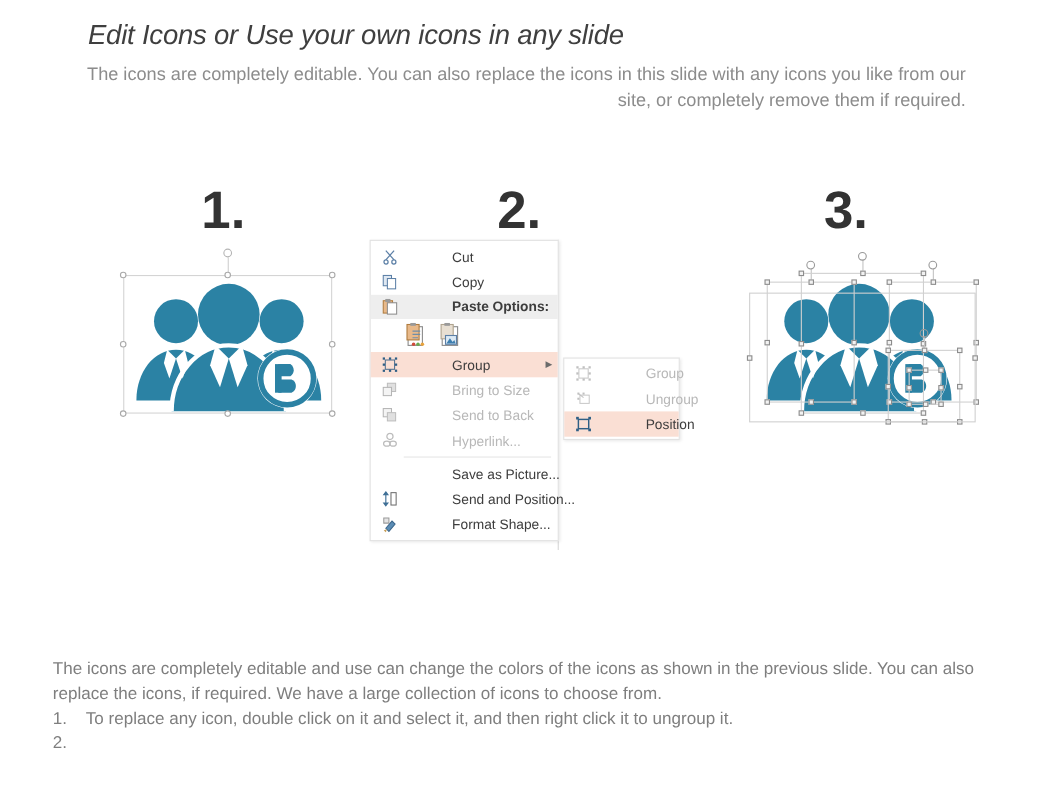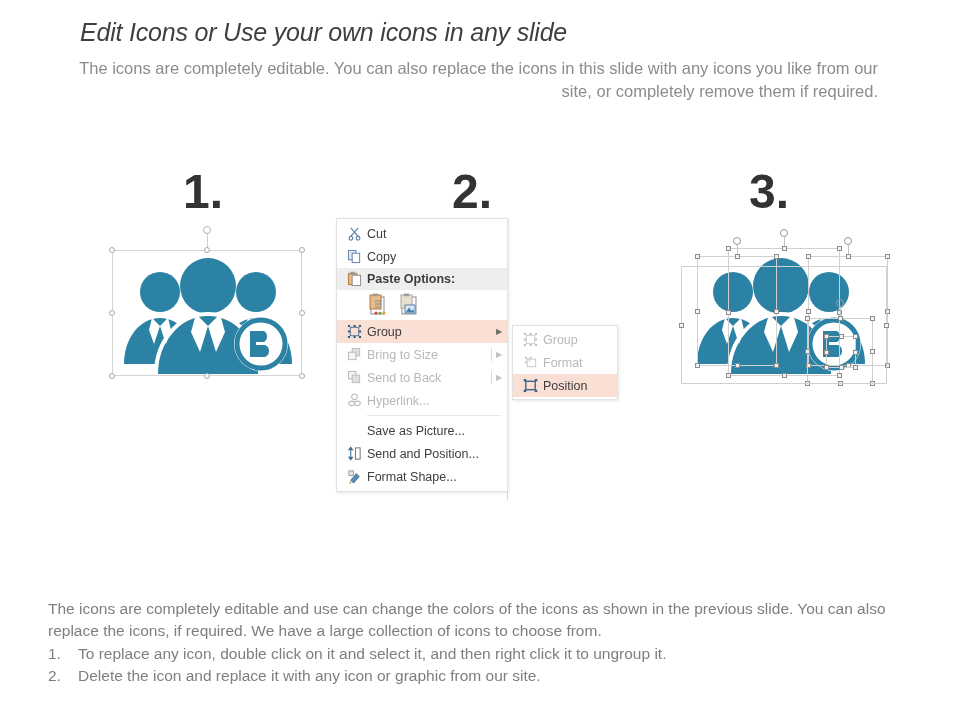--- a/index.html
+++ b/index.html
@@ -139,20 +139,21 @@
     padding: 3px 0 3px 0;
   }
   .mi {
     position: relative;
     display: flex;
     align-items: center;
     height: 23px;
     padding-left: 4px;
     cursor: default;
     white-space: nowrap;
+    gap: 44px;
   }
   .mi .ic {
     width: 26px;
     min-width: 26px;
     display: flex;
     align-items: center;
     justify-content: center;
   }
   .mi .lbl { flex: 1 1 auto; }
   .mi.header {
@@ -465,21 +466,21 @@
         <svg width="15" height="15" viewBox="0 0 16 16">
           <rect x="4.5" y="4.5" width="9" height="8" fill="none" stroke="#c8c8c8" stroke-width="1"></rect>
           <g fill="#c0c0c0">
             <rect x="2" y="2" width="2" height="2"></rect>
               <rect x="7" y="2" width="2" height="2"></rect>
             <rect x="2" y="7" width="2" height="2"></rect>
           </g>
           <path d="M3 3 L8 7" stroke="#c0c0c0" stroke-width="1" fill="none"></path>
         </svg>
       </span>
-      <span class="lbl">Format</span>
+      <span class="lbl">Ungroup</span>
     </div>
     <div class="mi hl">
       <span class="ic">
         <svg width="15" height="15" viewBox="0 0 16 16">
           <rect x="3" y="3.5" width="10" height="9" fill="none" stroke="#2f5f85" stroke-width="1.4"></rect>
           <g fill="#2f5f85">
             <rect x="0.8" y="1" width="2.6" height="2.6"></rect>
               <rect x="12.6" y="1" width="2.6" height="2.6"></rect>
             <rect x="0.8" y="12.4" width="2.6" height="2.6"></rect>
               <rect x="12.6" y="12.4" width="2.6" height="2.6"></rect>
@@ -590,17 +591,16 @@
   </div>
 
   <div id="footer">
     <div class="para">The icons are completely editable and use can change the colors of the icons as shown in the previous slide. You can also replace the icons, if required. We have a large collection of icons to choose from.</div>
     <div class="num-line">
       <span class="n">1.</span>
       <span>To replace any icon, double click on it and select it, and then right click it to ungroup it.</span>
     </div>
     <div class="num-line">
       <span class="n">2.</span>
-      <span>Delete the icon and replace it with any icon or graphic from our site.</span>
     </div>
   </div>
 
 </div>
 
 </body></html>

